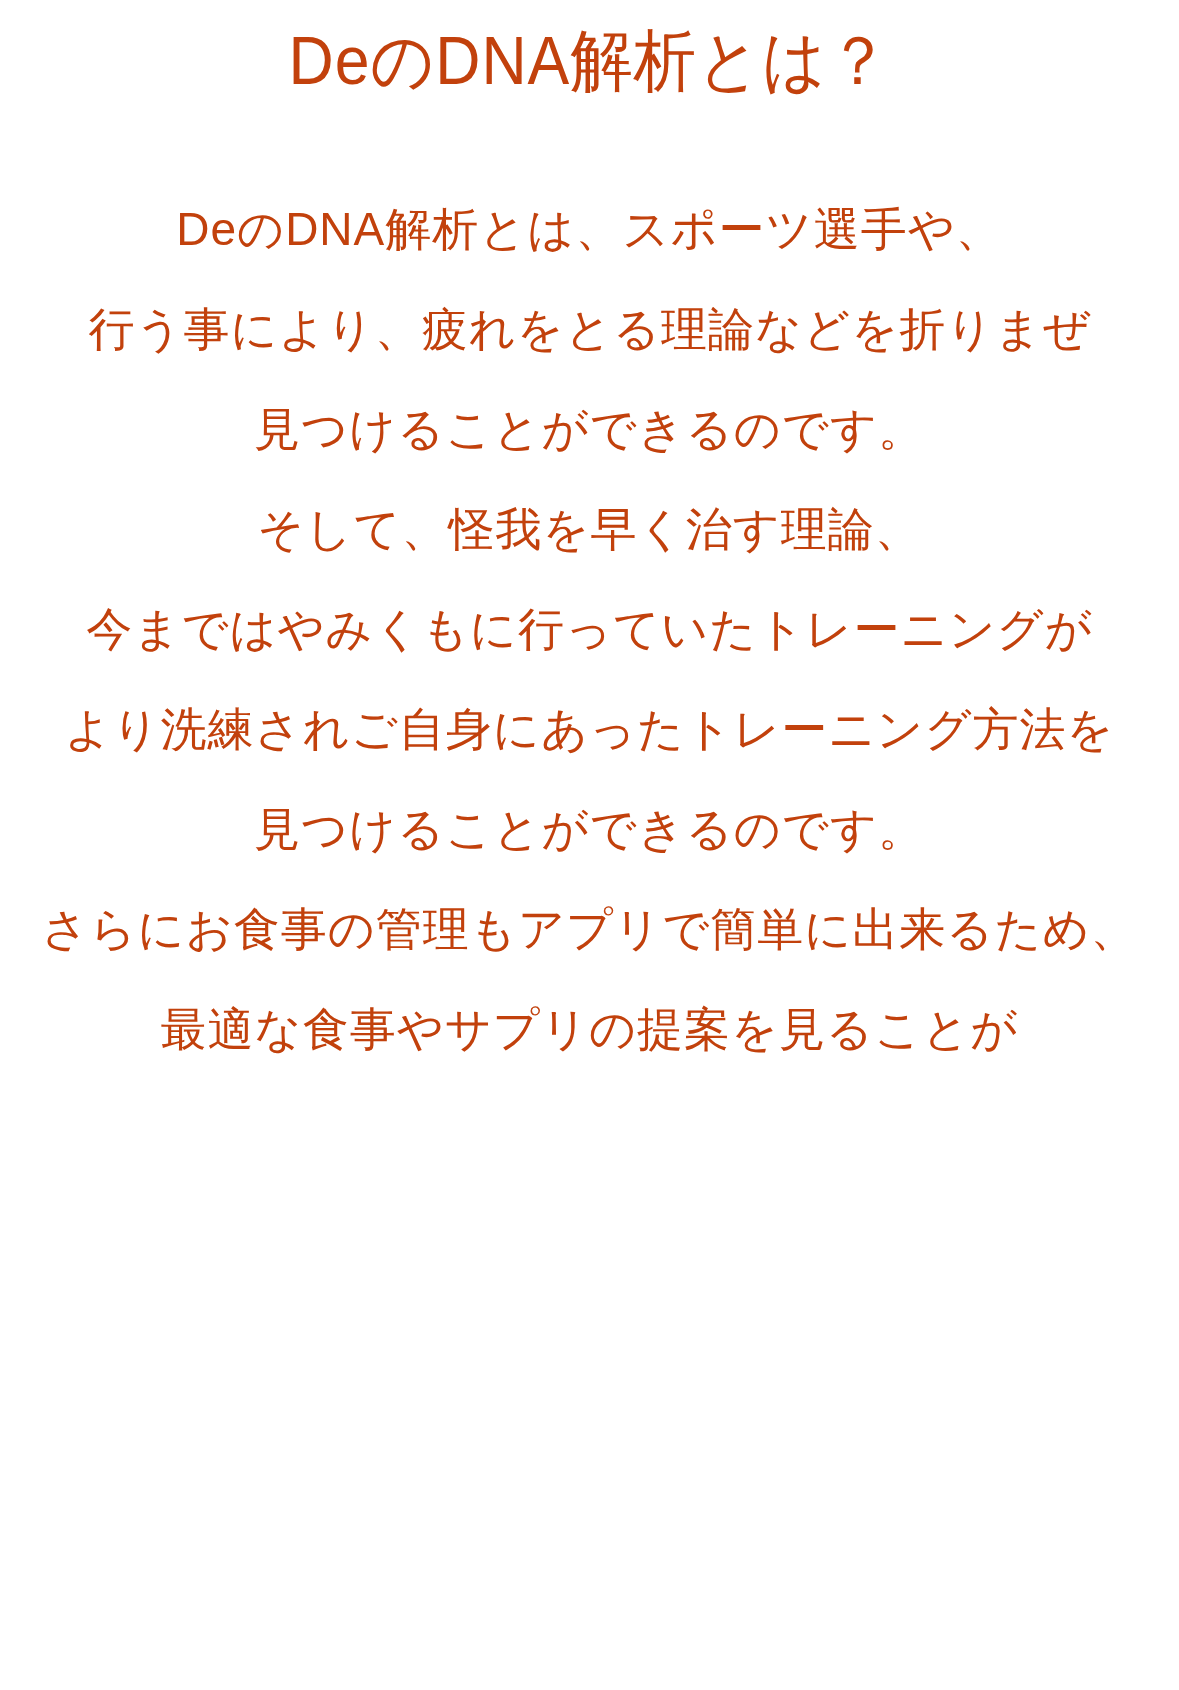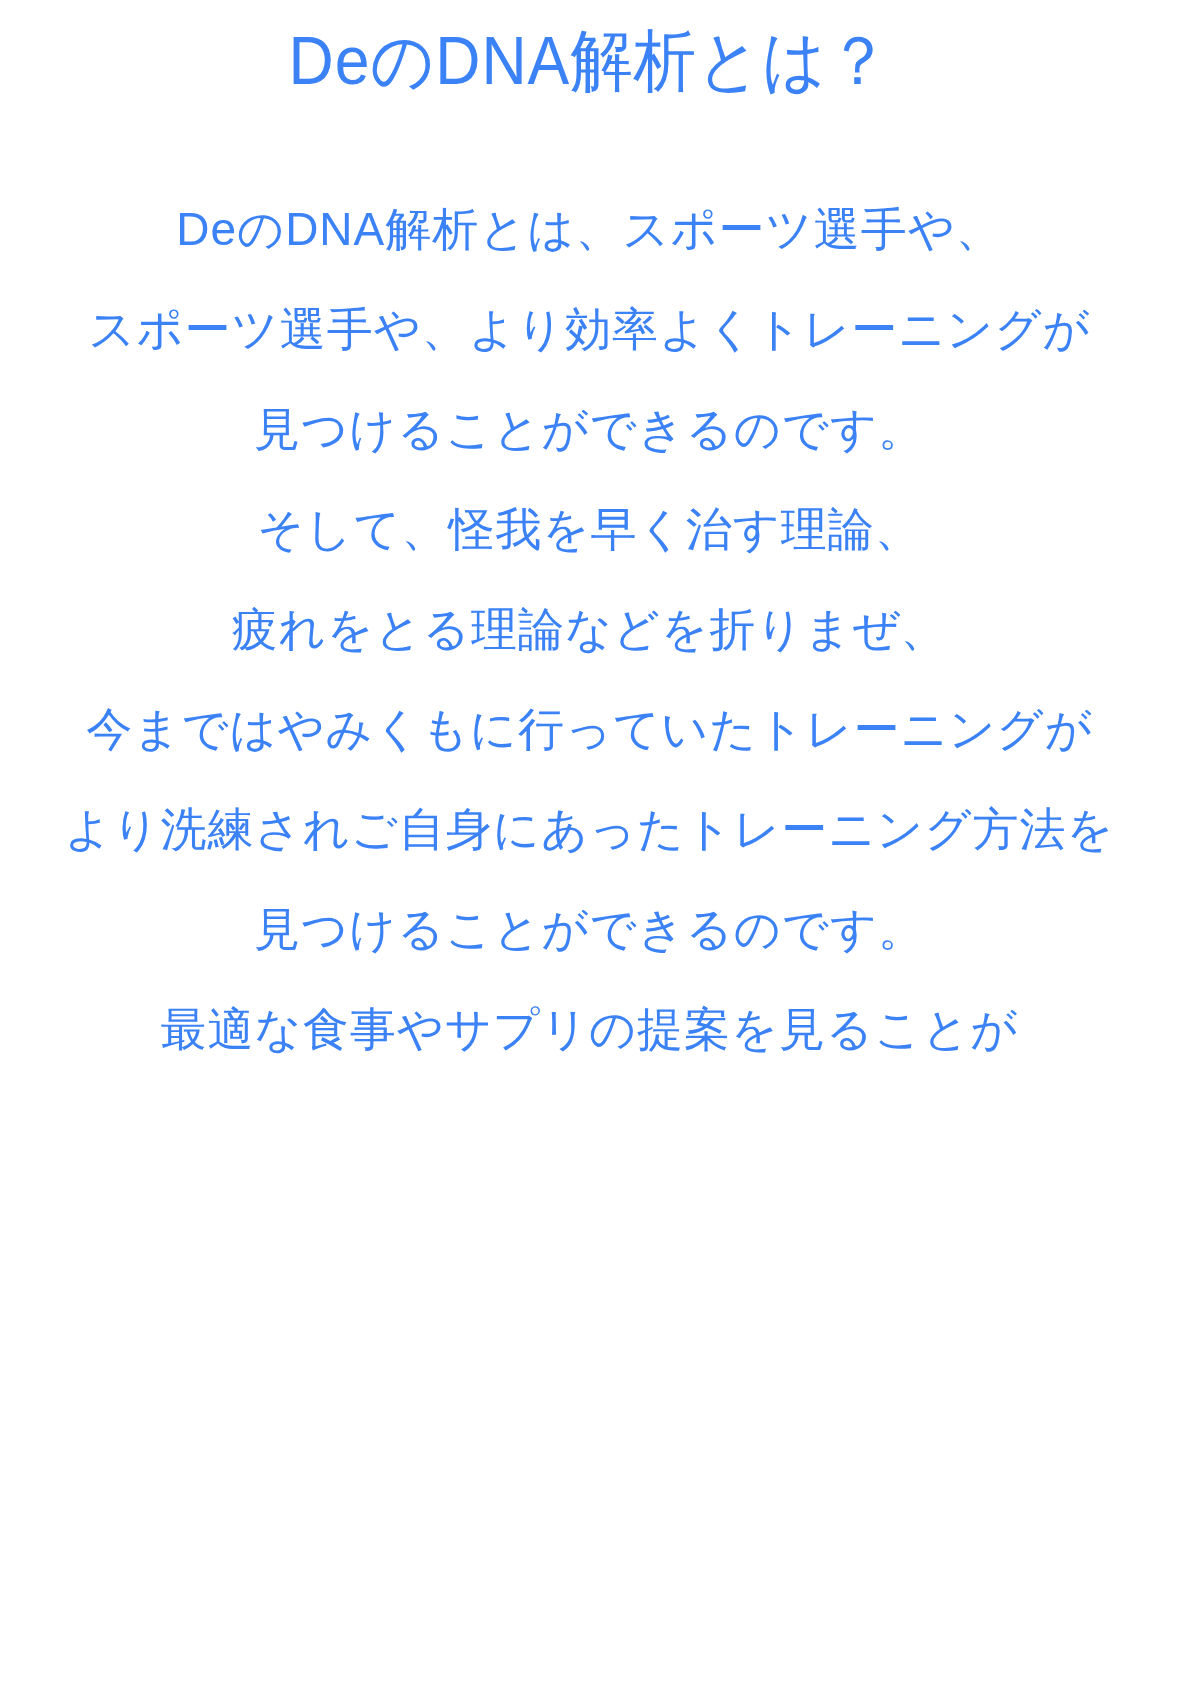--- a/index.html
+++ b/index.html
@@ -2,21 +2,21 @@
 <html><head>
 <meta charset="utf-8">
 <style>
   * { margin: 0; padding: 0; box-sizing: border-box; }
   html, body { background: #ffffff; }
   .page {
     position: relative;
     width: 1179px;
     height: 1690px;
     background: #ffffff;
-    color: #3b82f6;
+    color: #c2410c;
     font-family: "Liberation Sans", "DejaVu Sans", sans-serif;
     overflow: hidden;
   }
   .title {
     padding-top: 16px;
     text-align: center;
     font-size: 68px;
     font-weight: 400;
     letter-spacing: 1px;
     transform: scaleX(0.92);
@@ -41,22 +41,22 @@
     text-align: center;
   }
 </style>
 </head>
 <body>
 
 <div class="page">
   <h1 class="title">DeのDNA解析とは？</h1>
   <div class="body-text">
     <p class="line">DeのDNA解析とは、スポーツ選手や、</p>
-    <p class="line">スポーツ選手や、より効率よくトレーニングが</p>
+    <p class="line">行う事により、疲れをとる理論などを折りまぜ</p>
     <p class="line">見つけることができるのです。</p>
     <p class="line">そして、怪我を早く治す理論、</p>
-    <p class="line">疲れをとる理論などを折りまぜ、</p>
     <p class="line">今まではやみくもに行っていたトレーニングが</p>
     <p class="line">より洗練されご自身にあったトレーニング方法を</p>
     <p class="line">見つけることができるのです。</p>
+    <p class="line">さらにお食事の管理もアプリで簡単に出来るため、</p>
     <p class="line">最適な食事やサプリの提案を見ることが</p>
   </div>
 </div>
 
 </body></html>

